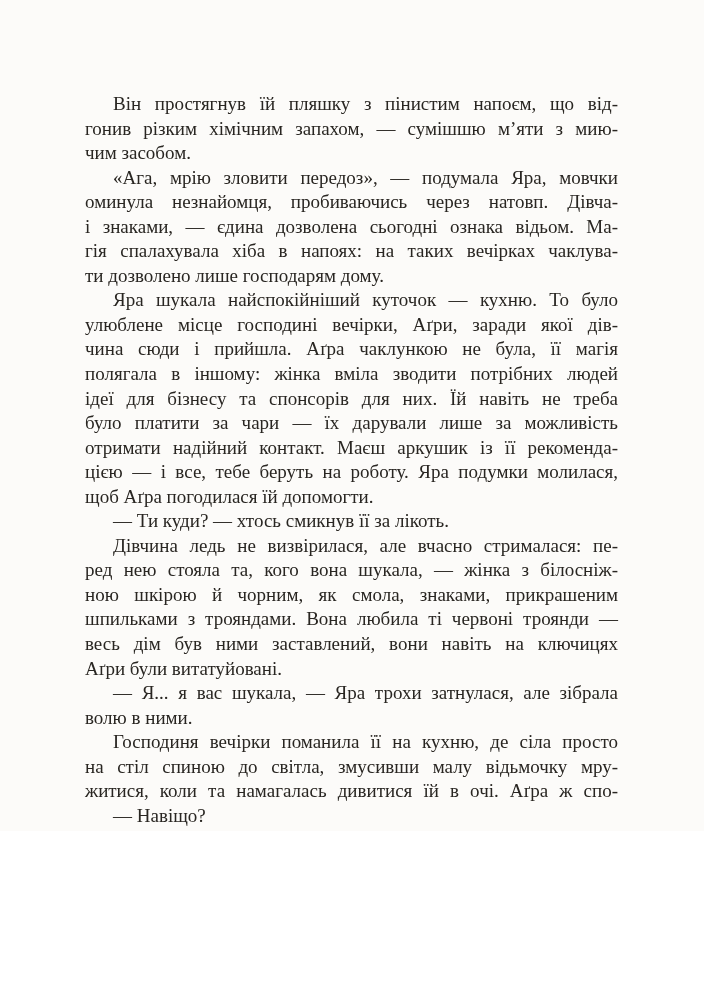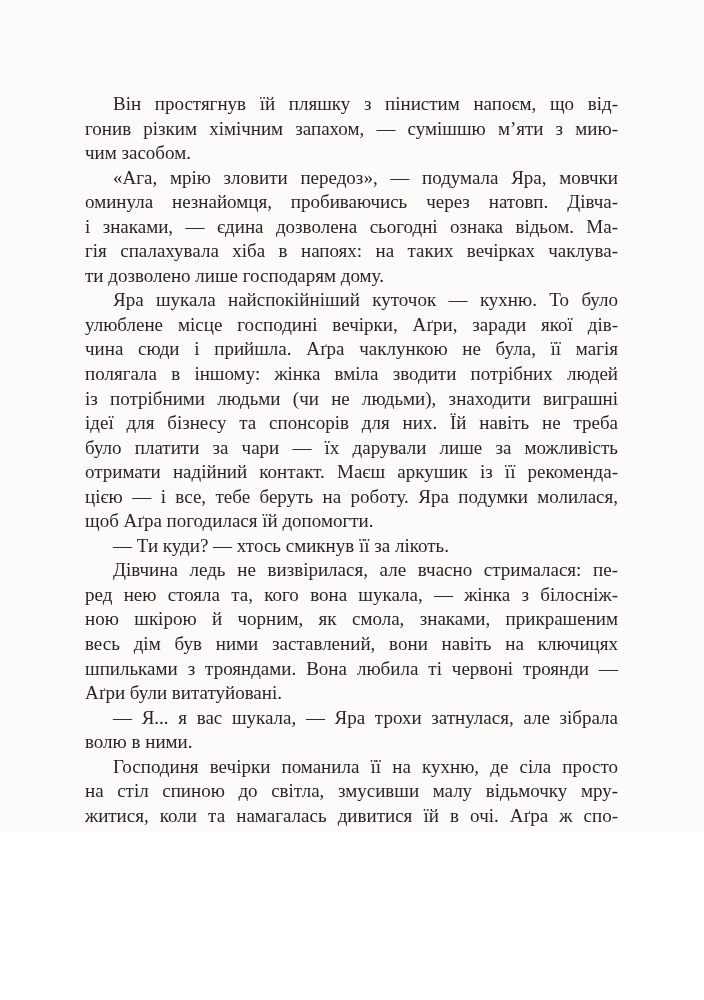--- a/index.html
+++ b/index.html
@@ -70,38 +70,37 @@
       <div class="text-line">і знаками, — єдина дозволена сьогодні ознака відьом. Ма-</div>
       <div class="text-line">гія спалахувала хіба в напоях: на таких вечірках чаклува-</div>
       <div class="text-line endline">ти дозволено лише господарям дому.</div>
     </div>
 
     <div class="paragraph">
       <div class="text-line indent">Яра шукала найспокійніший куточок — кухню. То було</div>
       <div class="text-line">улюблене місце господині вечірки, Аґри, заради якої дів-</div>
       <div class="text-line">чина сюди і прийшла. Аґра чаклункою не була, її магія</div>
       <div class="text-line">полягала в іншому: жінка вміла зводити потрібних людей</div>
-      <div class="text-line">із потрібними людьми (чи не людьми), знаходити виграшні</div>
       <div class="text-line">ідеї для бізнесу та спонсорів для них. Їй навіть не треба</div>
       <div class="text-line">було платити за чари — їх дарували лише за можливість</div>
       <div class="text-line">отримати надійний контакт. Маєш аркушик із її рекоменда-</div>
       <div class="text-line">цією — і все, тебе беруть на роботу. Яра подумки молилася,</div>
       <div class="text-line endline">щоб Аґра погодилася їй допомогти.</div>
     </div>
 
     <div class="paragraph">
       <div class="text-line indent endline">— Ти куди? — хтось смикнув її за лікоть.</div>
     </div>
 
     <div class="paragraph">
       <div class="text-line indent">Дівчина ледь не визвірилася, але вчасно стрималася: пе-</div>
       <div class="text-line">ред нею стояла та, кого вона шукала, — жінка з білосніж-</div>
       <div class="text-line">ною шкірою й чорним, як смола, знаками, прикрашеним</div>
+      <div class="text-line">шпильками з трояндами. Вона любила ті червоні троянди —</div>
       <div class="text-line">весь дім був ними заставлений, вони навіть на ключицях</div>
-      <div class="text-line">шпильками з трояндами. Вона любила ті червоні троянди —</div>
       <div class="text-line endline">Аґри були витатуйовані.</div>
     </div>
 
     <div class="paragraph">
       <div class="text-line indent">— Я... я вас шукала, — Яра трохи затнулася, але зібрала</div>
       <div class="text-line endline">волю в ними.</div>
     </div>
 
     <div class="paragraph">
       <div class="text-line indent">Господиня вечірки поманила її на кухню, де сіла просто</div>

